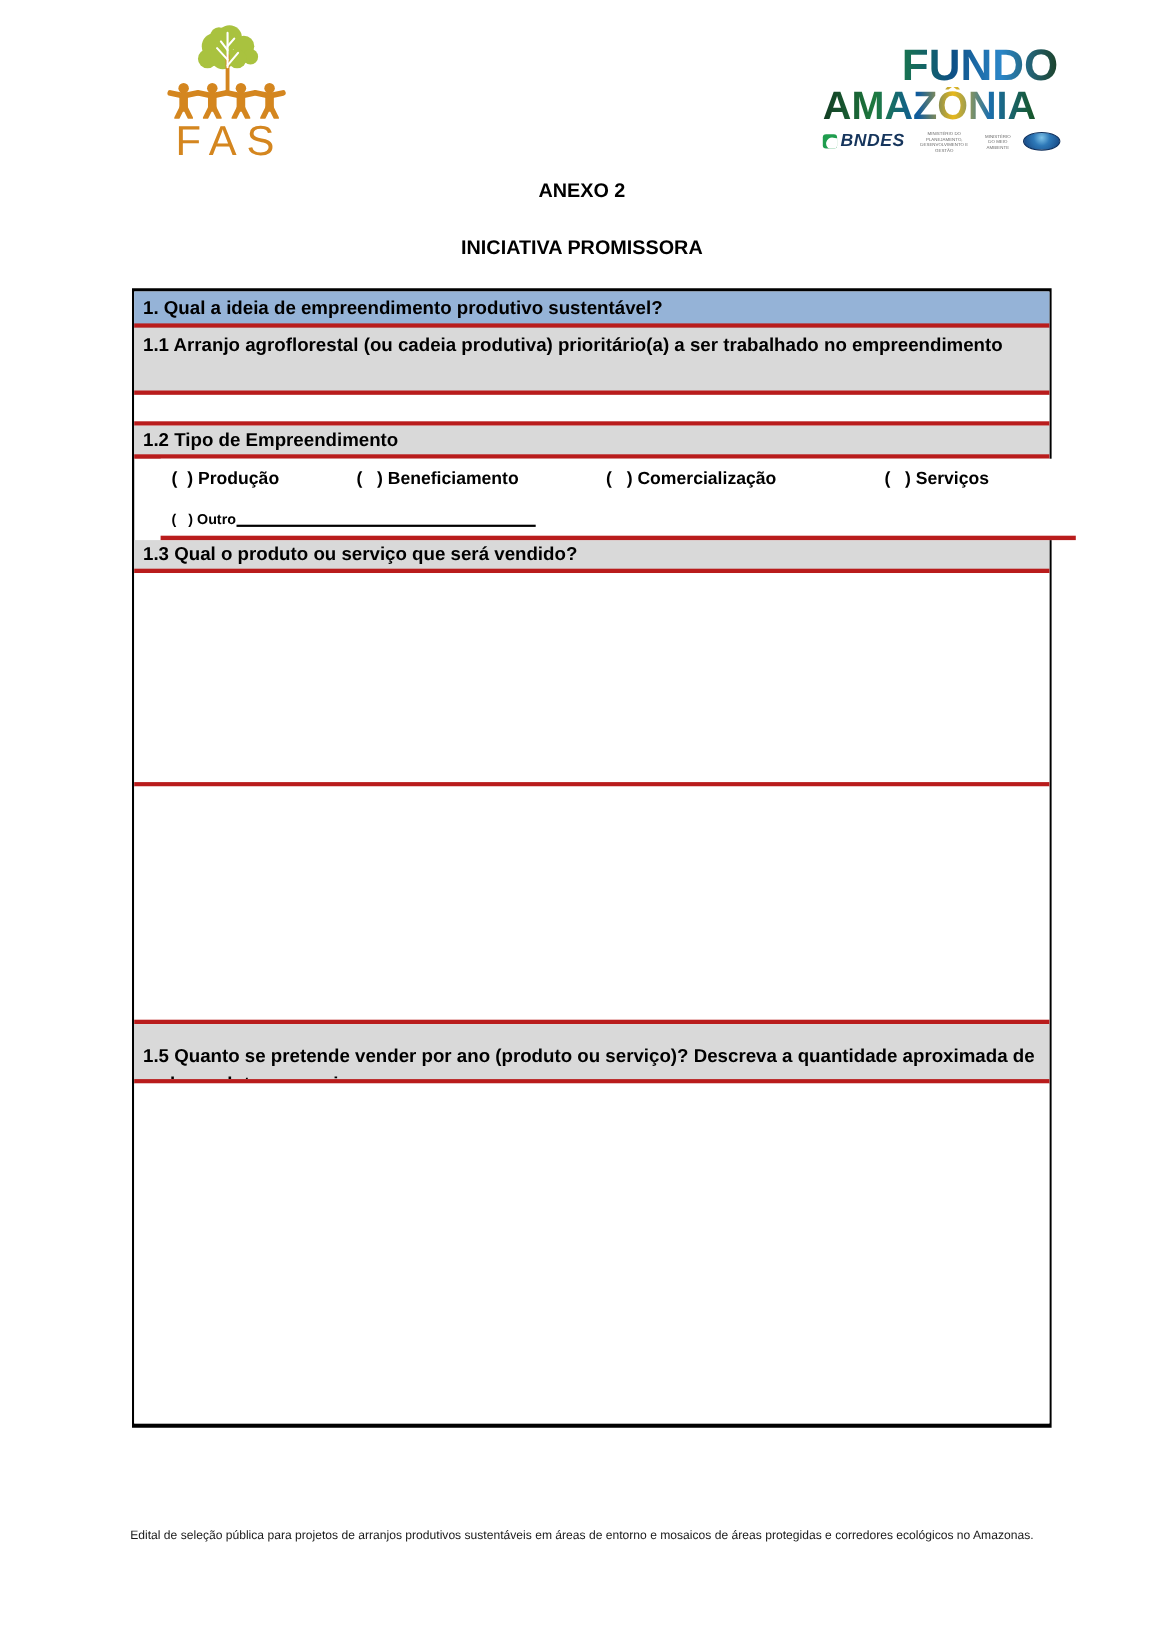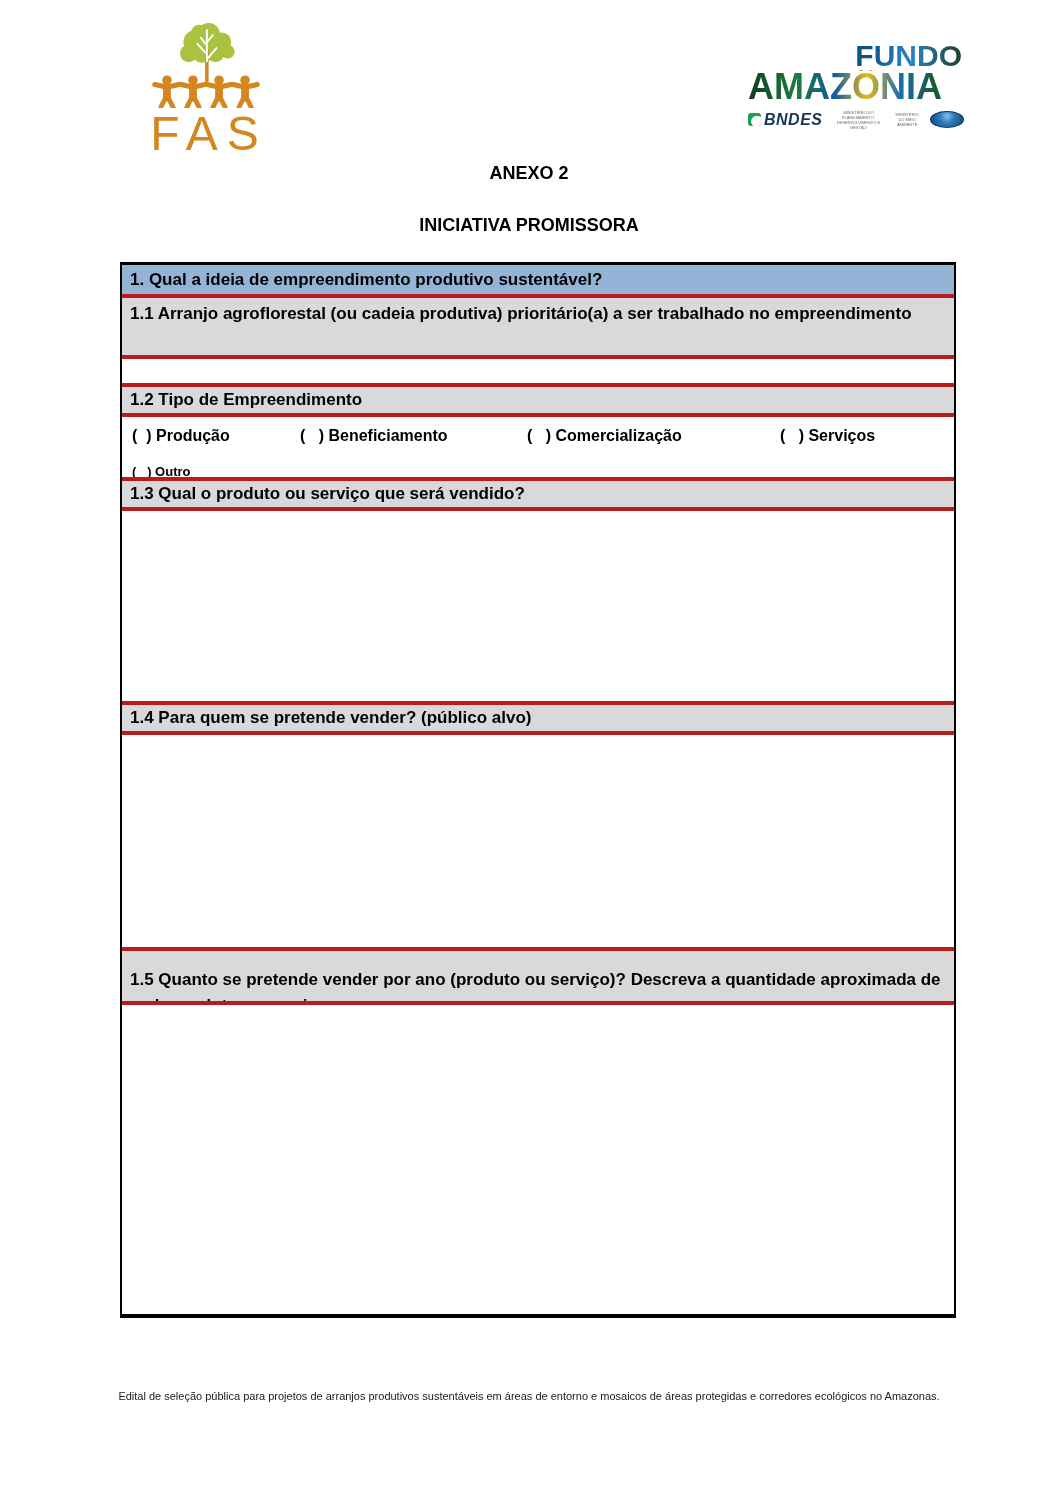--- a/index.html
+++ b/index.html
@@ -11,32 +11,32 @@
     margin: 0 auto;
     background: #fff;
     overflow: hidden;
   }
 
   
   .fas-logo { position: absolute; left: 142px; top: 16px; width: 128px; text-align: center; }
   .fas-logo svg { display: block; margin: 0 auto; }
   .fas-wordmark {
     font-family: "Liberation Sans", sans-serif;
-    font-size: 48px; font-weight: 400; letter-spacing: 9px;
+    font-size: 38px; font-weight: 400; letter-spacing: 9px;
     color: #D4861F; line-height: 1; margin-top: 2px; padding-left: 6px;
   }
 
   
   .fundo-logo { position: absolute; left: 748px; top: 42px; width: 216px; }
   .fundo-line1, .fundo-line2 {
     font-family: "Liberation Sans", sans-serif;
     font-weight: 800; line-height: 0.92; letter-spacing: 0px;
     color: #14713a;
   }
-  .fundo-line1 { font-size: 30px; text-align: right; padding-right: 2px;
+  .fundo-line1 { font-size: 40px; text-align: right; padding-right: 2px;
     background: linear-gradient(90deg, #17613c 0%, #1b7a45 30%, #0d4f86 55%, #2b86c8 75%, #1b3f22 100%); }
   .fundo-line2 { font-size: 36px; text-align: left;
     background: linear-gradient(90deg, #123c23 0%, #1e7a3f 22%, #0e5a9e 40%, #e8b81a 55%, #1b6fae 70%, #17582e 88%, #0f3a20 100%); }
   @supports ((-webkit-background-clip: text) or (background-clip: text)) {
     .fundo-line1, .fundo-line2 {
       -webkit-background-clip: text; background-clip: text;
       -webkit-text-fill-color: transparent; color: transparent;
     }
   }
   .partner-row { display: flex; align-items: center; gap: 10px; margin-top: 7px; }
@@ -63,21 +63,21 @@
   .row { width: 100%; border-bottom: 4px solid #b91c1c; padding: 0 8px; overflow: hidden; }
   .row:last-child { border-bottom: none; }
   .row.blue { background: #95B3D7; }
   .row.gray { background: #D9D9D9; }
   .row.white { background: #ffffff; }
   .hdr-text { font-size: 17px; font-weight: 700; line-height: 1.5; }
   .r-q1   { height: 33px; display: flex; align-items: center; }
   .r-q11  { height: 61px; padding-top: 3px; }
   .r-a11  { height: 28px; }
   .r-q12  { height: 30px; display: flex; align-items: center; }
-  .r-opts { height: 64px; position: relative; }
+  .r-opts { height: 74px; position: relative; margin-left: 24px; }
   .r-q13  { height: 30px; display: flex; align-items: flex-start; }
   .r-a13  { height: 194px; }
   .r-q14  { height: 30px; display: flex; align-items: center; }
   .r-a14  { height: 216px; }
   .r-q15  { height: 54px; padding-top: 16px; }
   .r-a15  { height: 309px; }
   .opt { position: absolute; top: 10px; font-size: 16px; font-weight: 700; white-space: pre; }
   .opt.o0 { left: 10px; }
   .opt.o1 { left: 178px; }
   .opt.o2 { left: 405px; }
@@ -186,23 +186,20 @@
       <span class="opt o3">(   ) Serviços</span>
       <span class="opt-other"><span>(   ) Outro</span><span class="other-line"></span></span>
     </div>
 
     <div class="row gray r-q13">
       <span class="hdr-text">1.3 Qual o produto ou serviço que será vendido?</span>
     </div>
 
     <div class="row white r-a13"></div>
 
-    <div class="row gray r-q14">
-      <span class="hdr-text">1.4 Para quem se pretende vender? (público alvo)</span>
-    </div>
 
     <div class="row white r-a14"></div>
 
     <div class="row gray r-q15">
       <span class="hdr-text">1.5 Quanto se pretende vender por ano (produto ou serviço)? Descreva a quantidade aproximada de cada produto ou serviço.</span>
     </div>
 
     <div class="row white r-a15"></div>
 
   </div>

